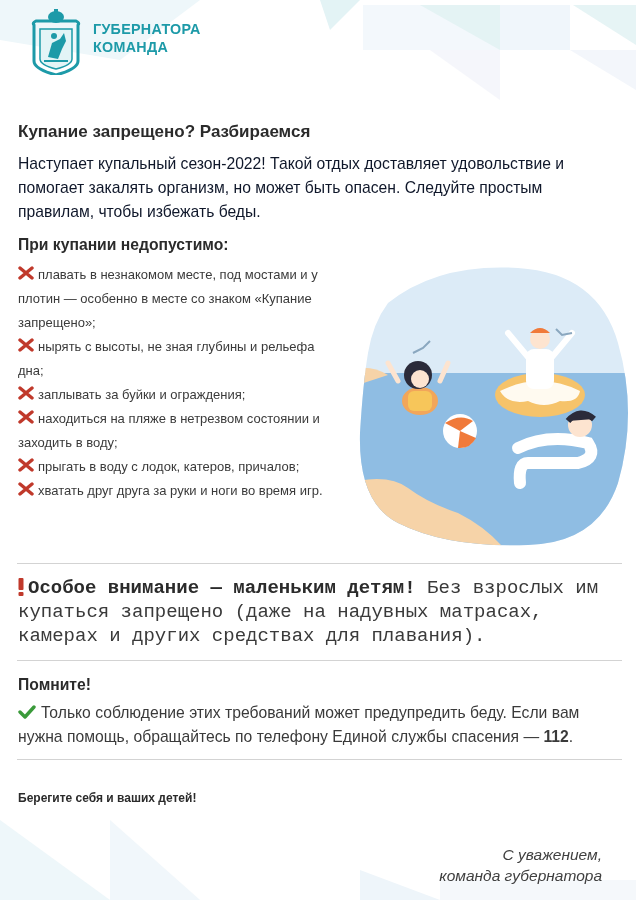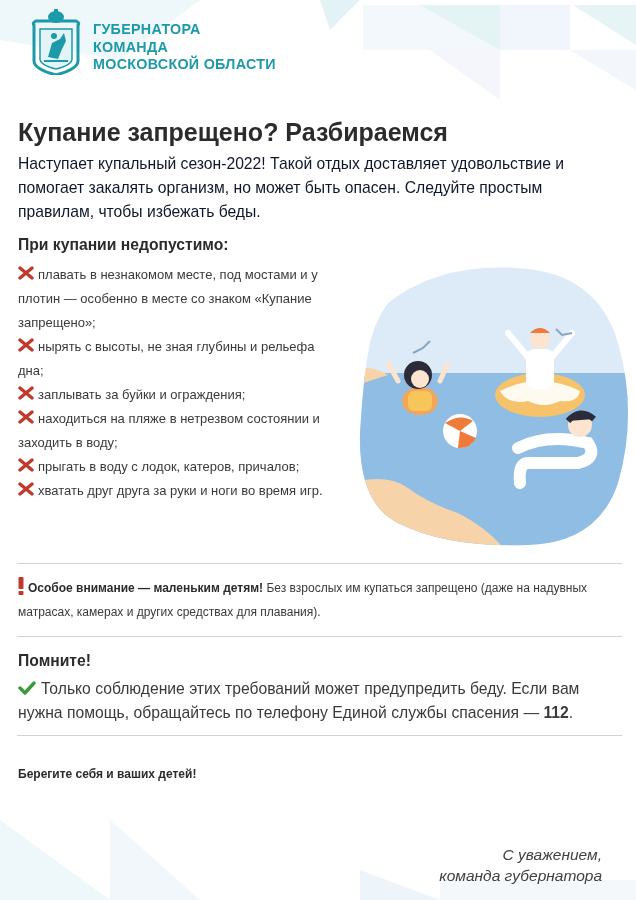--- a/index.html
+++ b/index.html
@@ -3,30 +3,30 @@
   <meta charset="utf-8">
   <style>
     html,body{margin:0;padding:0;}
     body{width:636px;height:900px;overflow:hidden;background:#ffffff;position:relative;font-family:"Liberation Sans",sans-serif;color:#2b2b2b;}
     .bg{position:absolute;left:0;top:0;width:636px;height:900px;z-index:0;}
     .header{position:absolute;left:0;top:0;width:636px;height:95px;z-index:1;}
     .logo{position:absolute;left:30px;top:9px;width:52px;height:66px;}
     .brand{position:absolute;left:93px;top:21px;color:#1d9aa8;font-weight:bold;font-size:14.3px;line-height:17.5px;letter-spacing:0.3px;}
     .brand div{white-space:nowrap;}
     .content{position:absolute;left:18px;top:118px;width:600px;z-index:1;}
-    h1{margin:0;font-size:25px;font-weight:bold;color:#2b2b2b;line-height:28px;}
+    h1{margin:0;font-size:17px;font-weight:bold;color:#2b2b2b;line-height:28px;}
     .intro{margin-top:6px;font-size:15.7px;line-height:24px;color:#0f172a;width:590px;}
     .subh{margin-top:9px;font-weight:bold;font-size:15.7px;line-height:24px;color:#2b2b2b;}
     .rules-wrap{position:relative;margin-top:6px;height:300px;}
     ul.rules{list-style:none;margin:0;padding:0;width:320px;font-size:13px;line-height:24px;color:#3a3a3a;}
     ul.rules li{margin:0;}
     .xicon{display:inline-block;width:16px;height:14px;margin-right:4px;vertical-align:-1px;}
     .illus{position:absolute;left:330px;top:0px;width:290px;height:290px;}
     .divider{height:1px;background:#d3d3d3;width:605px;margin-left:-1px;}
-    .attention{padding:12px 0 12px 0;font-size:12px;line-height:24px;color:#3a3a3a;}
+    .attention{padding:12px 0 12px 0;font-size:19px;line-height:24px;color:#3a3a3a;font-family:Liberation Mono, monospace;}
     .attention b{color:#2b2b2b;}
     .exc{display:inline-block;width:6px;height:18px;vertical-align:-3px;margin-right:4px;}
     .remember{padding:12px 0 10px 0;}
     .remember-title{font-weight:bold;font-size:15.7px;line-height:24px;color:#2b2b2b;}
     .remember-text{margin-top:4px;font-size:15.7px;line-height:24px;color:#3a3a3a;}
     .check{display:inline-block;width:18px;height:14px;vertical-align:-1px;margin-right:5px;}
     .closing{margin-top:26px;font-weight:bold;font-size:12px;line-height:24px;color:#2b2b2b;}
     .sign{position:absolute;right:34px;top:844px;text-align:right;font-style:italic;font-size:15.5px;line-height:21px;color:#404040;z-index:1;}
   </style>
 </head>
@@ -53,21 +53,20 @@
     <rect x="24" y="0" width="4" height="3" fill="#1d9aa8"></rect>
     <path d="M4 16 Q2 14 6 12 L46 12 Q50 14 48 16 L48 52 Q48 60 26 66 Q4 60 4 52 Z" fill="none" stroke="#1d9aa8" stroke-width="3"></path>
     <path d="M10 20 L42 20 L42 50 Q42 56 26 60 Q10 56 10 50 Z" fill="#e3f4f6" stroke="#1d9aa8" stroke-width="1.5"></path>
     <path d="M18 48 L22 34 L30 30 L34 24 L36 32 L32 40 L28 50 Z" fill="#1d9aa8"></path>
     <circle cx="24" cy="27" r="3" fill="#1d9aa8"></circle>
     <path d="M14 52 L38 52" stroke="#1d9aa8" stroke-width="2"></path>
   </svg>
   <div class="brand">
     <div>ГУБЕРНАТОРА</div>
     <div>КОМАНДА</div>
-    <div>МОСКОВСКОЙ ОБЛАСТИ</div>
   </div>
 </div>
 
 <div class="content">
   <h1>Купание запрещено? Разбираемся</h1>
   <div class="intro">Наступает купальный сезон-2022! Такой отдых доставляет удовольствие и помогает закалять организм, но может быть опасен. Следуйте простым правилам, чтобы избежать беды.</div>
   <div class="subh">При купании недопустимо:</div>
 
   <div class="rules-wrap">
     <ul class="rules">

